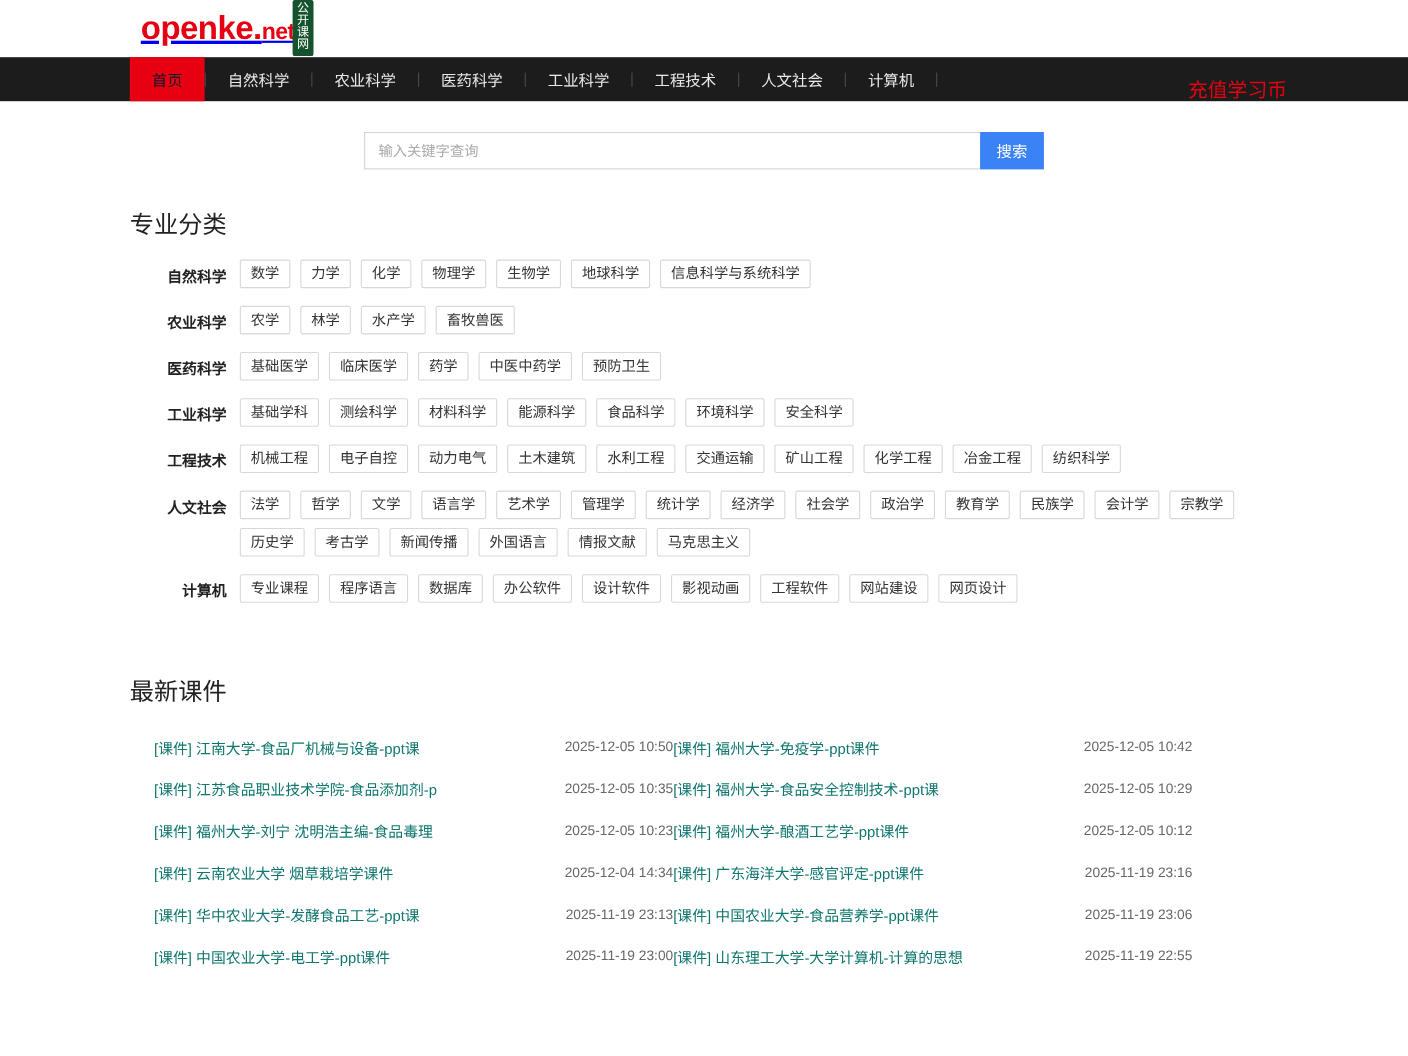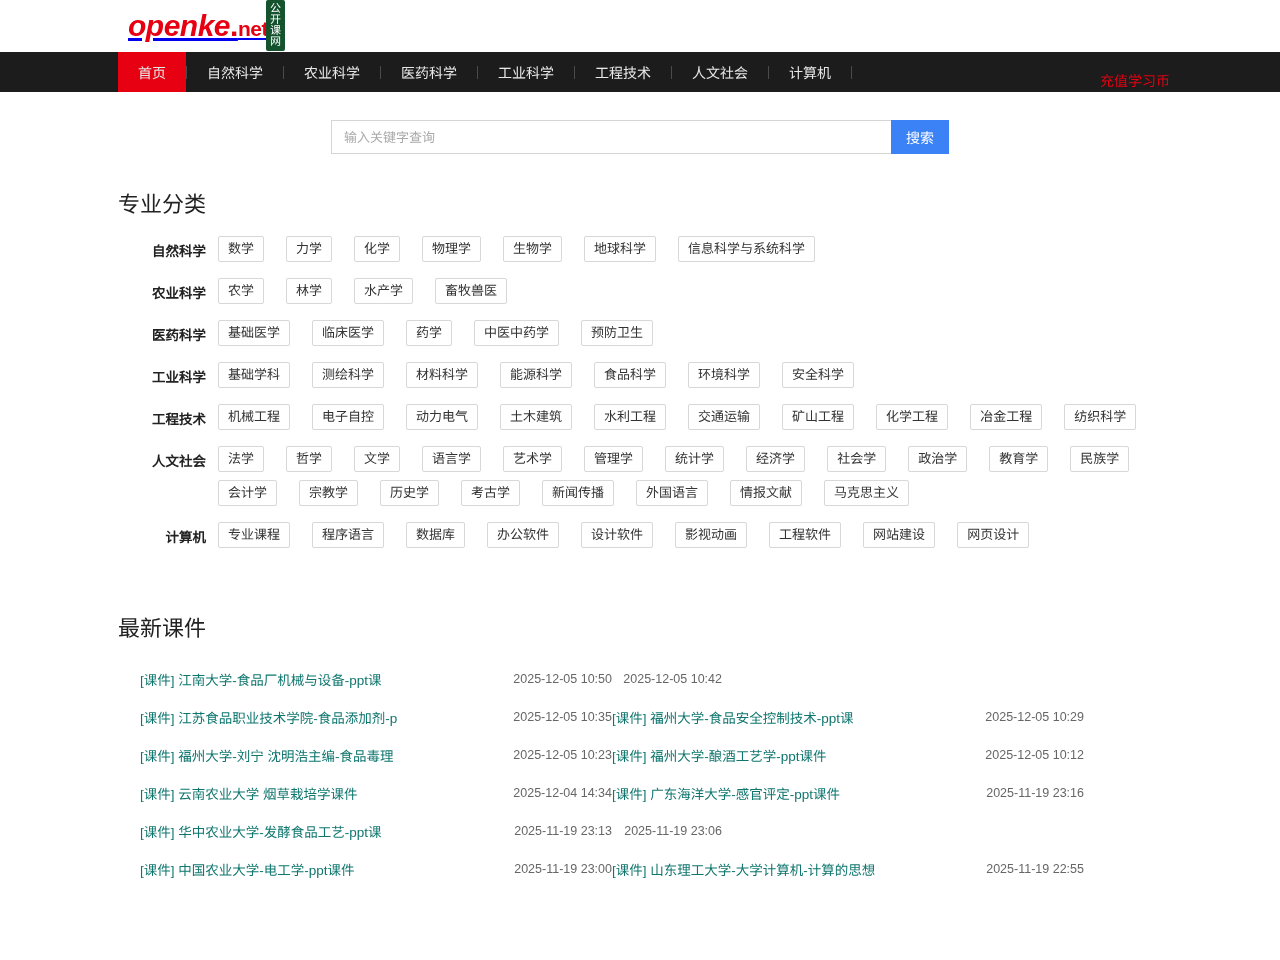--- a/index.html
+++ b/index.html
@@ -36,21 +36,21 @@
     align-items: center;
   }
   .logo {
     position: relative;
     display: flex;
     align-items: baseline;
     font-size: 30px;
     font-weight: bold;
     letter-spacing: -0.5px;
   }
-  .logo .o-red { color: #e60012; font-style: italic; }
+  .logo .o-red { color: #e60012; }
   .logo .net { color: #e60012; font-size: 21px; }
   .logo .dot { color: #e60012; font-size: 30px; font-weight: bold; }
   .logo-badge {
     position: absolute;
     left: 138px;
     top: -9px;
     background: #14532d;
     color: #fff;
     font-size: 11px;
     font-weight: normal;
@@ -73,38 +73,38 @@
     color: #e8e8e8;
     font-size: 14px;
     display: flex;
     align-items: center;
     padding: 0 20px;
     text-decoration: none;
     white-space: nowrap;
   }
   .nav-item.active {
     background: #e60012;
-    color: #e5e5e5;
+    color: #0f172a;
     font-weight: normal;
   }
   .nav-sep {
     width: 1px;
     align-self: center;
     height: 13px;
     background: #4a4a4a;
   }
   .nav-right {
     position: absolute;
     right: 110px;
     top: 0;
     height: 56px;
     display: flex;
     align-items: center;
     color: #e60012;
-    font-size: 14px;
+    font-size: 18px;
     text-decoration: none;
   }
 
   
   .search-wrap {
     display: flex;
     justify-content: center;
     padding-top: 28px;
   }
   .search-box { display: flex; }
@@ -153,21 +153,21 @@
     font-size: 13.5px;
     font-weight: bold;
     color: #222;
     padding-top: 4px;
     margin-right: 12px;
   }
   .cat-tags {
     display: flex;
     flex-wrap: wrap;
     max-width: 960px;
-    gap: 8px 22px;
+    gap: 8px 9px;
   }
   .tag {
     border: 1px solid #d8d8d8;
     border-radius: 2px;
     background: #fff;
     font-size: 13px;
     color: #333;
     padding: 3px 9px;
     line-height: 18px;
     text-decoration: none;
@@ -357,20 +357,21 @@
   </div>
 
   <h2 class="section-title latest-title">最新课件</h2>
   <div class="latest-list">
 
     <div class="latest-item">
       <a href="#" class="li-title"><span>[课件]</span> <span>江南大学-食品厂机械与设备-ppt课</span></a>
       <span class="li-date">2025-12-05 10:50</span>
     </div>
     <div class="latest-item">
+      <a href="#" class="li-title"><span>[课件]</span> <span>福州大学-免疫学-ppt课件</span></a>
       <span class="li-date">2025-12-05 10:42</span>
     </div>
 
     <div class="latest-item">
       <a href="#" class="li-title"><span>[课件]</span> <span>江苏食品职业技术学院-食品添加剂-p</span></a>
       <span class="li-date">2025-12-05 10:35</span>
     </div>
     <div class="latest-item">
       <a href="#" class="li-title"><span>[课件]</span> <span>福州大学-食品安全控制技术-ppt课</span></a>
       <span class="li-date">2025-12-05 10:29</span>
@@ -392,20 +393,21 @@
     <div class="latest-item">
       <a href="#" class="li-title"><span>[课件]</span> <span>广东海洋大学-感官评定-ppt课件</span></a>
       <span class="li-date">2025-11-19 23:16</span>
     </div>
 
     <div class="latest-item">
       <a href="#" class="li-title"><span>[课件]</span> <span>华中农业大学-发酵食品工艺-ppt课</span></a>
       <span class="li-date">2025-11-19 23:13</span>
     </div>
     <div class="latest-item">
+      <a href="#" class="li-title"><span>[课件]</span> <span>中国农业大学-食品营养学-ppt课件</span></a>
       <span class="li-date">2025-11-19 23:06</span>
     </div>
 
     <div class="latest-item">
       <a href="#" class="li-title"><span>[课件]</span> <span>中国农业大学-电工学-ppt课件</span></a>
       <span class="li-date">2025-11-19 23:00</span>
     </div>
     <div class="latest-item">
       <a href="#" class="li-title"><span>[课件]</span> <span>山东理工大学-大学计算机-计算的思想</span></a>
       <span class="li-date">2025-11-19 22:55</span>

